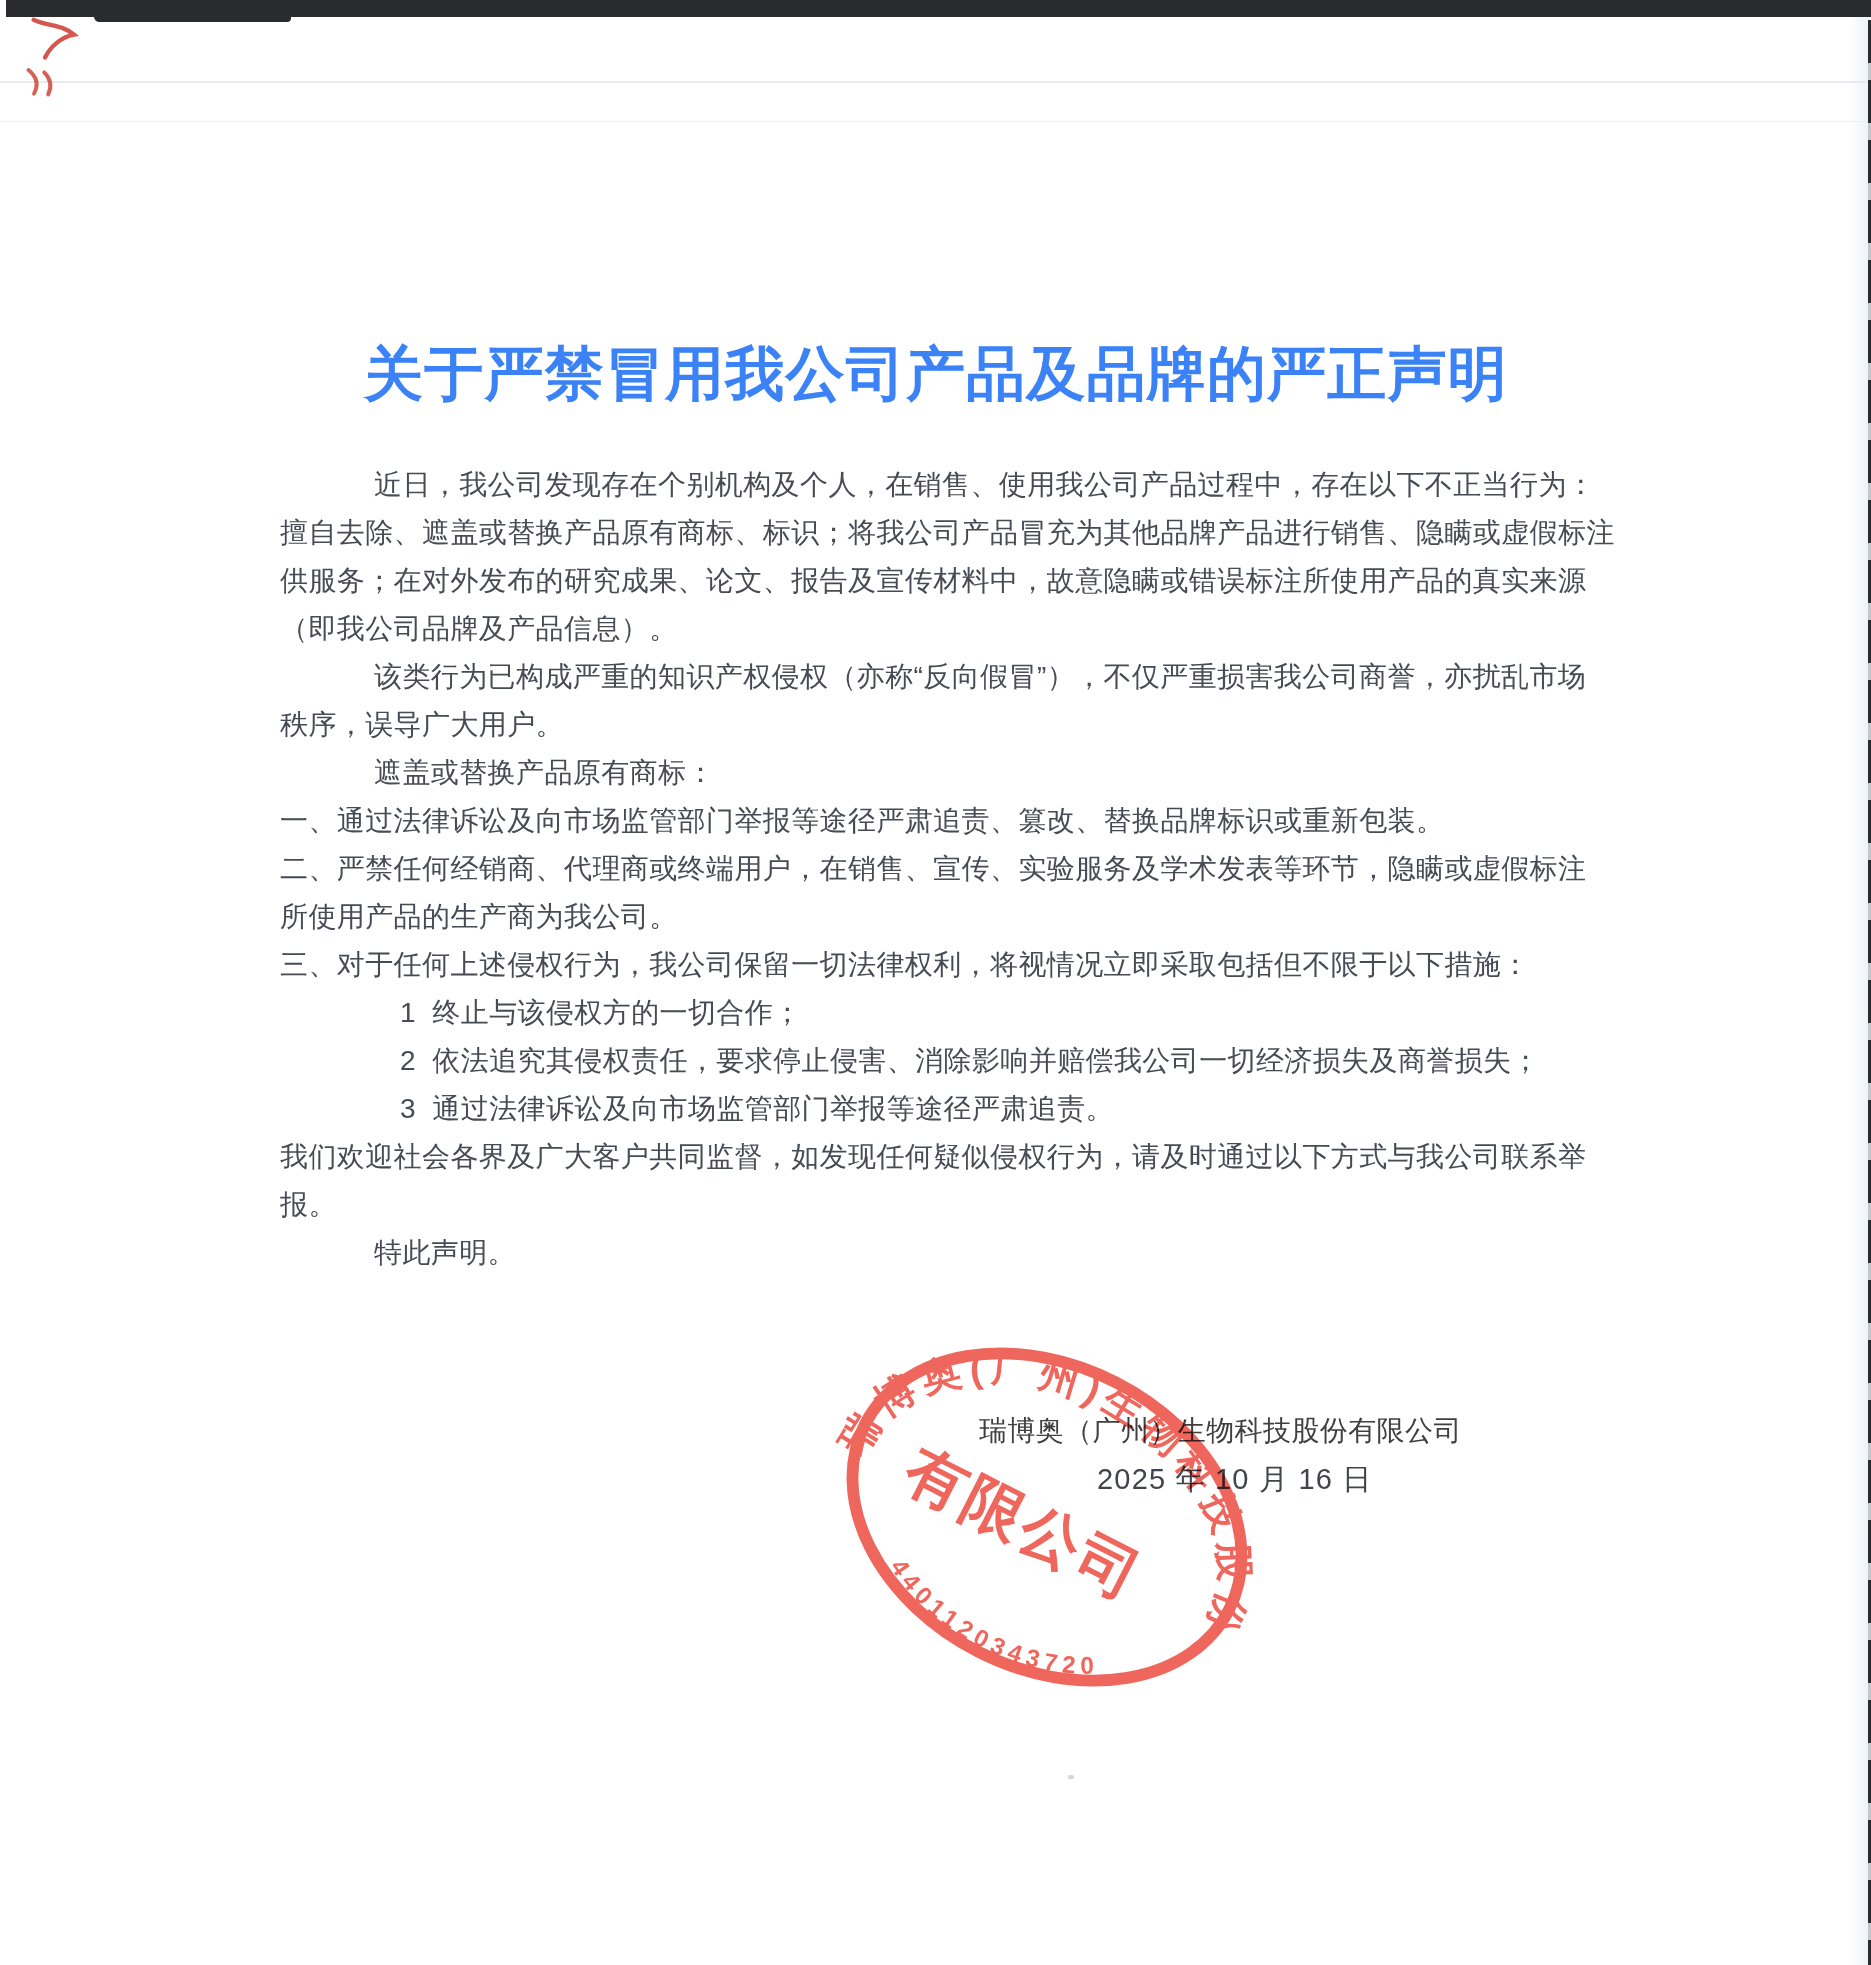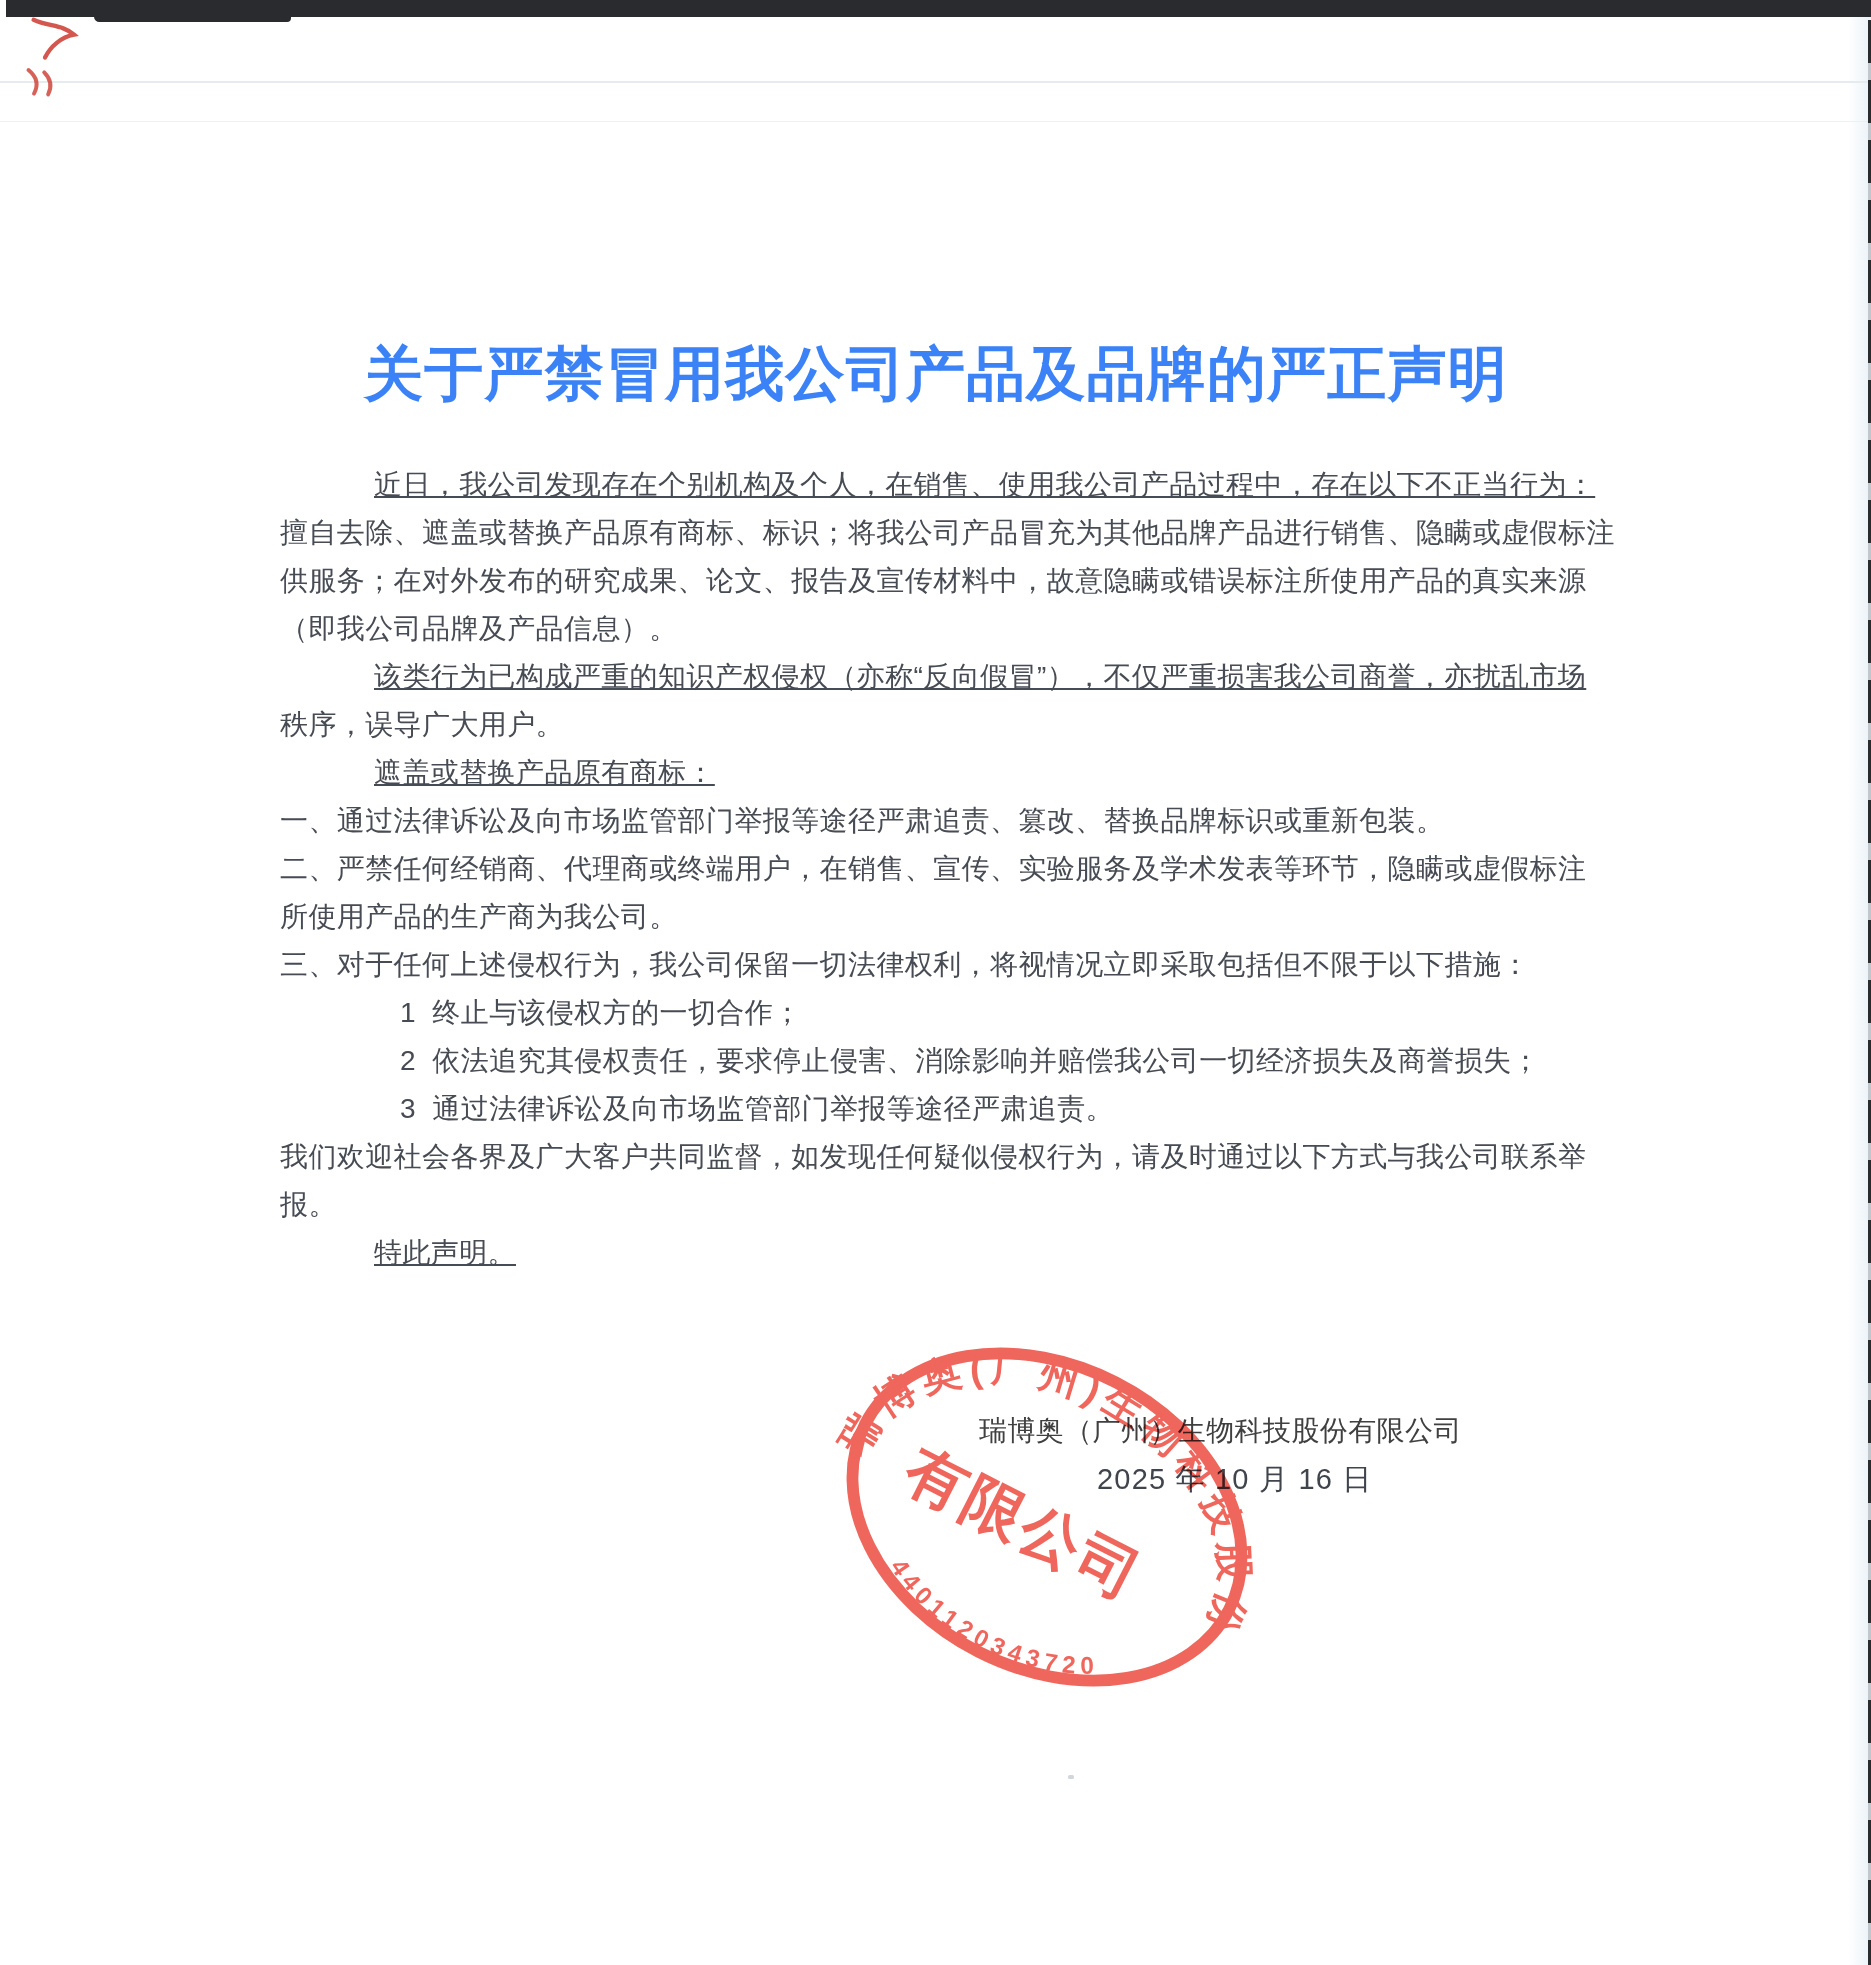--- a/index.html
+++ b/index.html
@@ -16,21 +16,21 @@
   .right-line{position:absolute;right:1.2px;top:20.4px;width:2.8px;height:2627px;
         background:repeating-linear-gradient(to bottom,#2a2b2d 0 43px,rgba(42,43,45,.22) 43px 60px);}
   .speck-b{position:absolute;left:1068px;top:1775px;width:6.3px;height:3.9px;background:#a7adb5;
         border-radius:1.6px;opacity:.5;}
   .scribble{position:absolute;left:11.8px;top:7.9px;}
   
   .title{position:absolute;left:0;top:335px;width:100%;text-align:center;
         font-size:59px;font-weight:bold;color:#3b82f6;letter-spacing:1.2px;}
   .body-text{position:absolute;left:280px;top:461px;width:1360px;color:#474b53;}
   .bline{height:48px;line-height:48px;font-size:28px;letter-spacing:0.4px;white-space:pre;}
-  .ind1{padding-left:94px;text-decoration:underline;}
+  .ind1{padding-left:94px;}
   .ind2{padding-left:120px;}
   .sig-company{position:absolute;left:979px;top:1412px;font-size:28px;color:#404040;
         letter-spacing:0.4px;white-space:pre;}
   .sig-date{position:absolute;left:1097px;top:1460px;font-size:29px;color:#40444c;
         letter-spacing:1.2px;white-space:pre;}
   
   .seal{position:absolute;left:772px;top:1281px;width:550px;height:472px;
         mix-blend-mode:multiply;opacity:.93;}
   .seal text{fill:#ee5a50;}
 </style>

